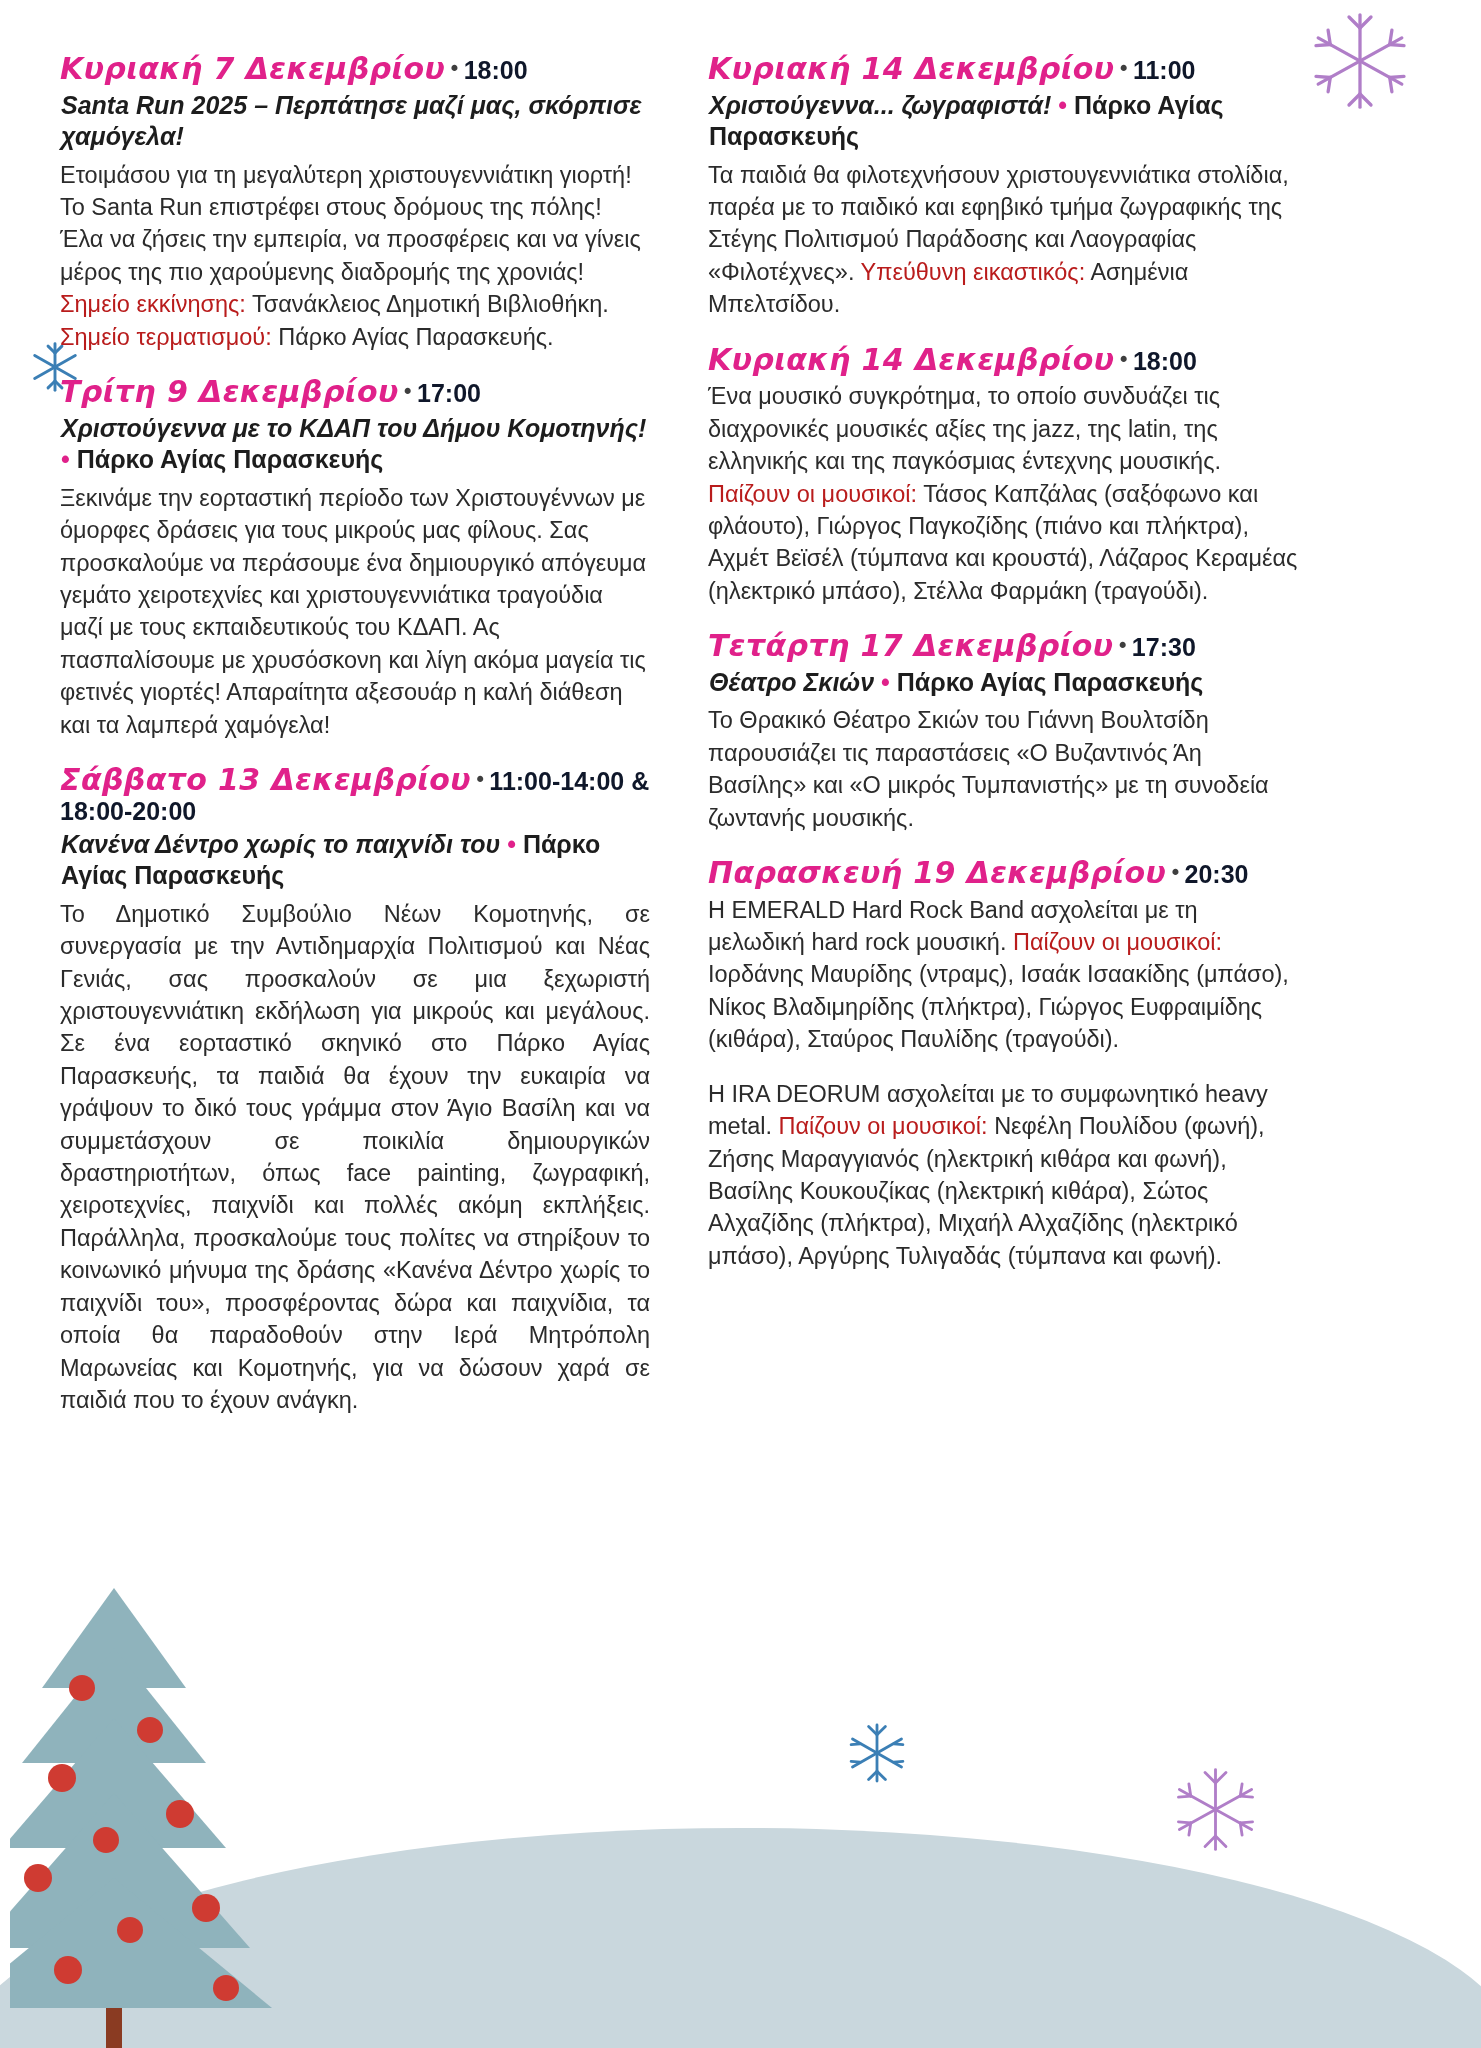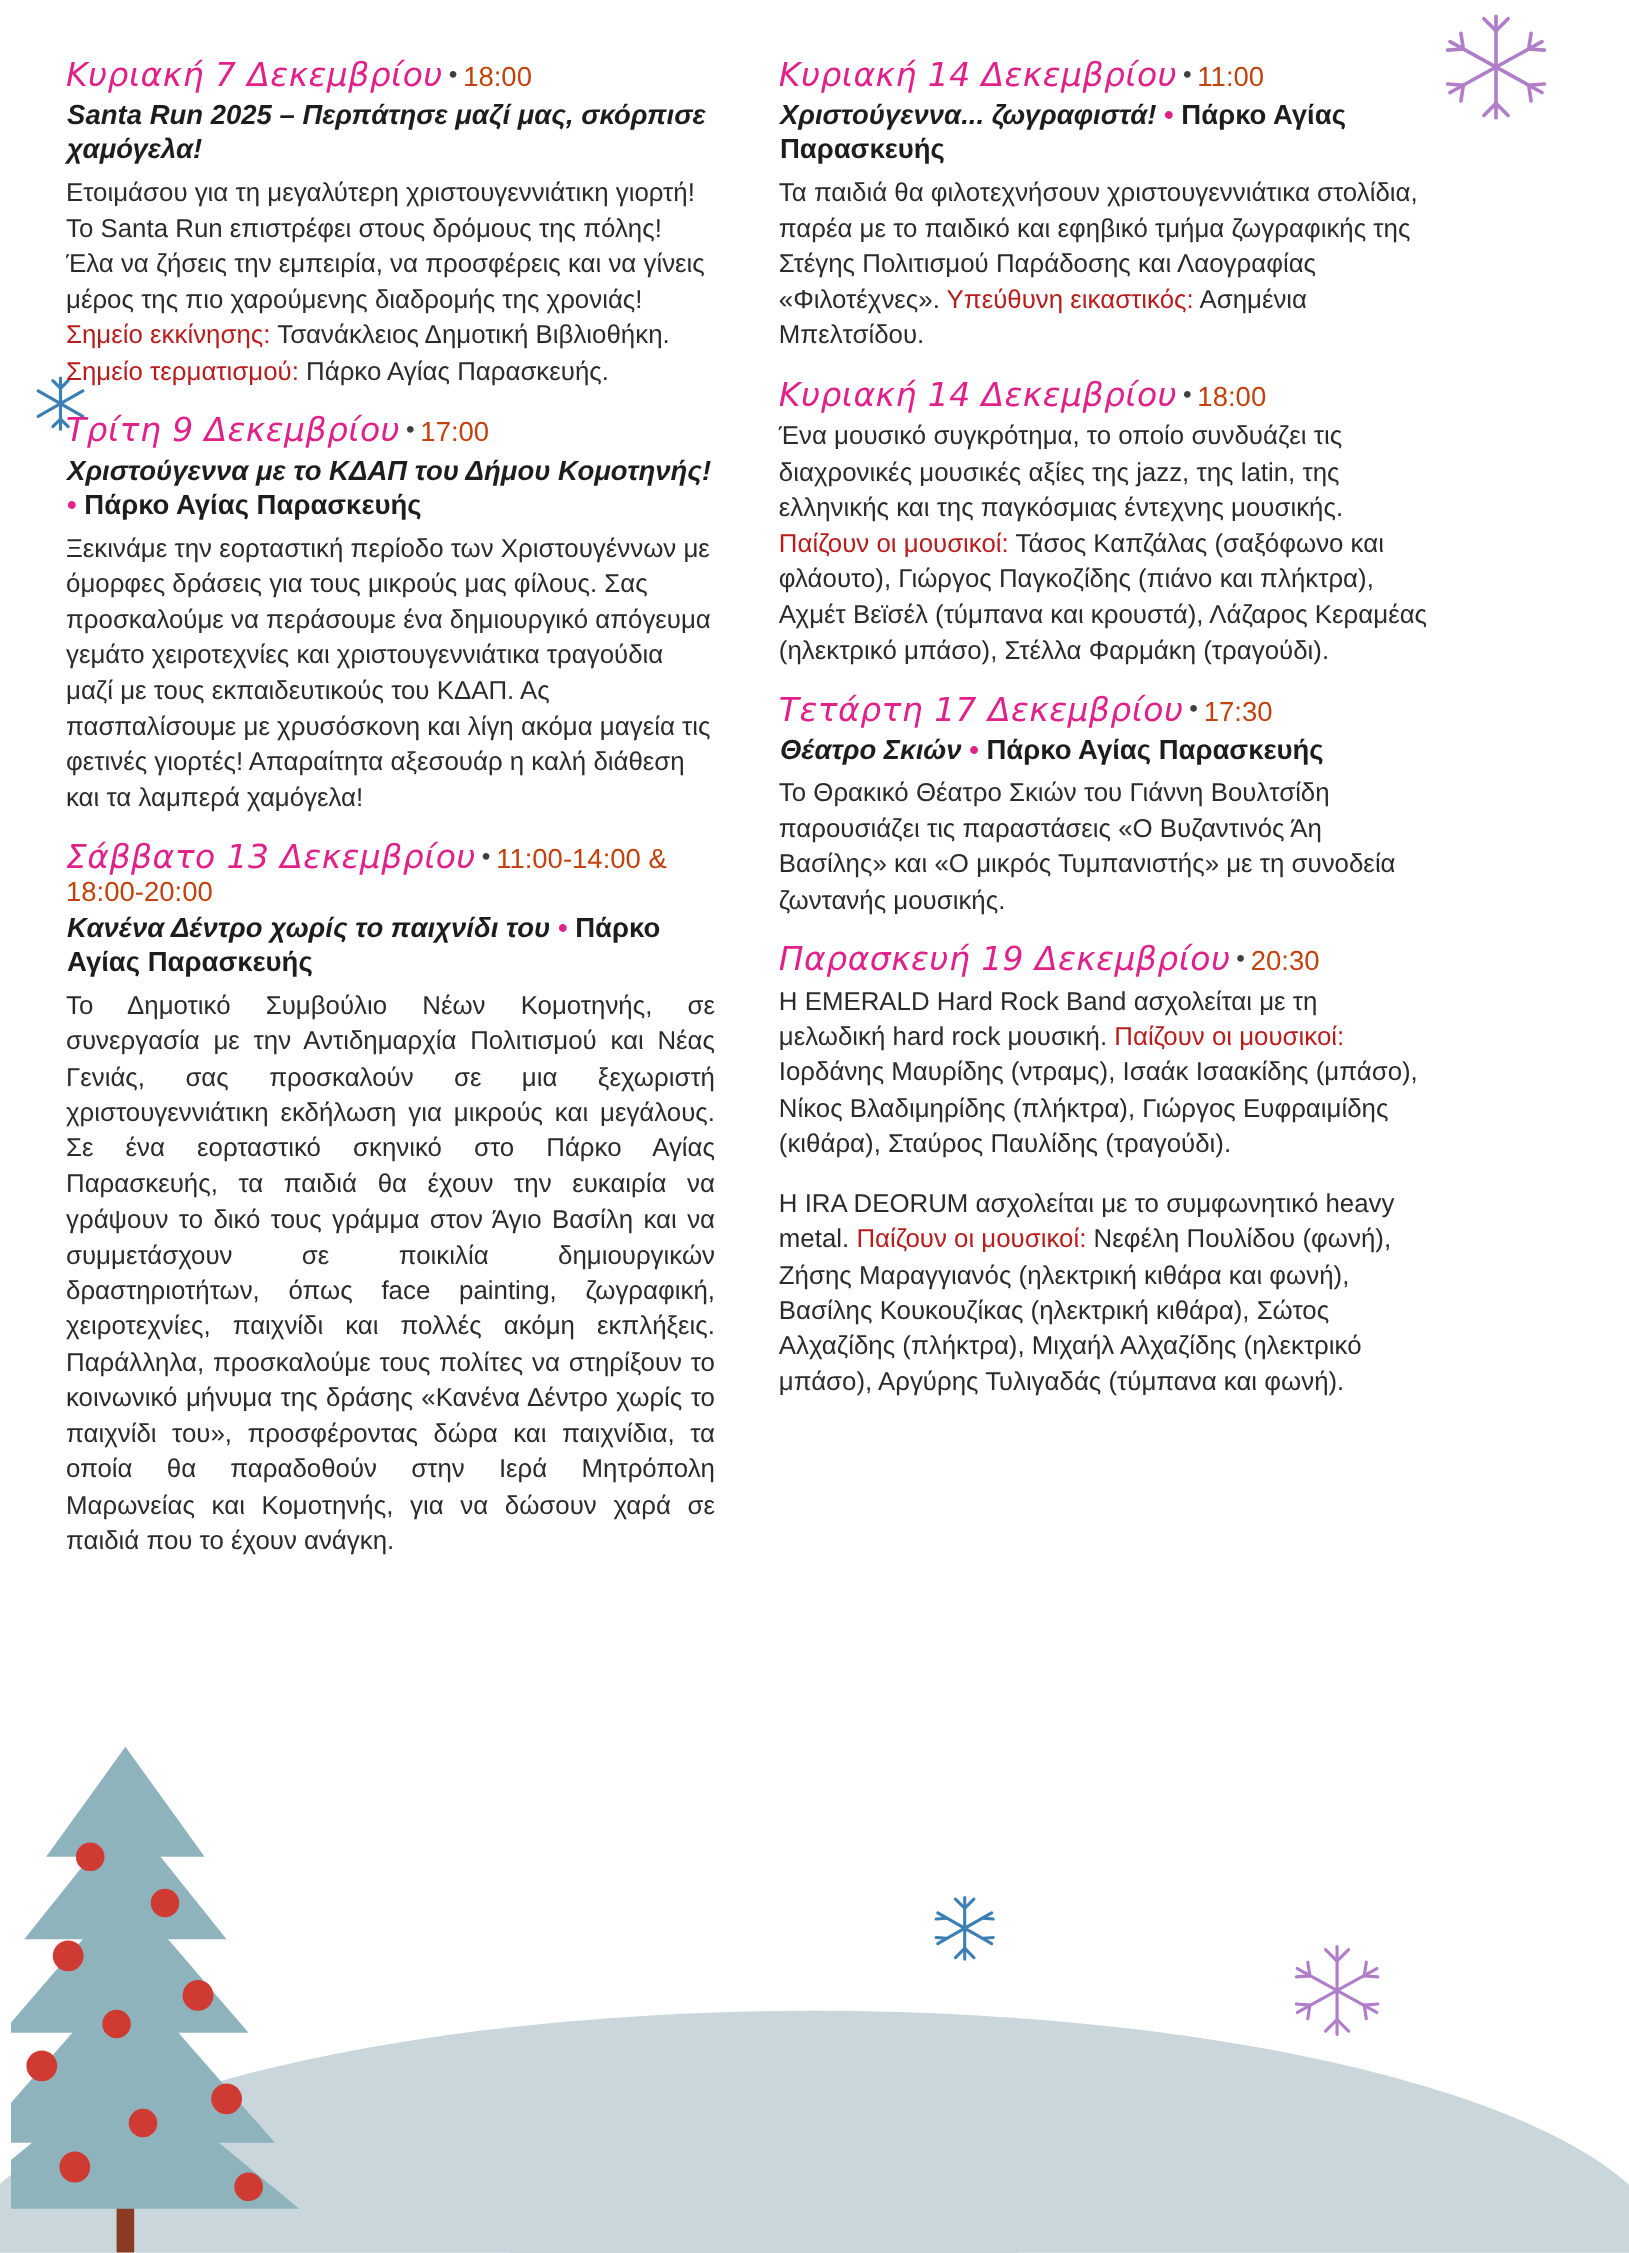--- a/index.html
+++ b/index.html
@@ -65,36 +65,37 @@
   }
 
   .event { margin-bottom: 4px; }
 
   .ev-head {
     line-height: 1.12;
     margin-bottom: 4px;
   }
   .date {
     font-family: "DejaVu Sans", sans-serif;
-    font-weight: normal;
+    font-weight: bold;
     font-style: italic;
     font-size: 30px;
     color: #e0218a;
     letter-spacing: 0.4px;
   }
   .dot {
     color: #3f3f3f;
     font-size: 21px;
     vertical-align: 3px;
     padding: 0 3px;
   }
   .time {
     font-size: 25px;
-    color: #c2410c;
+    color: #0f172a;
     font-family: "Liberation Sans", sans-serif;
+    font-weight: bold;
   }
 
   .title {
     font-family: "Liberation Sans", sans-serif;
     font-weight: bold;
     font-style: italic;
     font-size: 25px;
     color: #1d1d1d;
     line-height: 1.26;
     margin: 4px 0 6px 1px;

